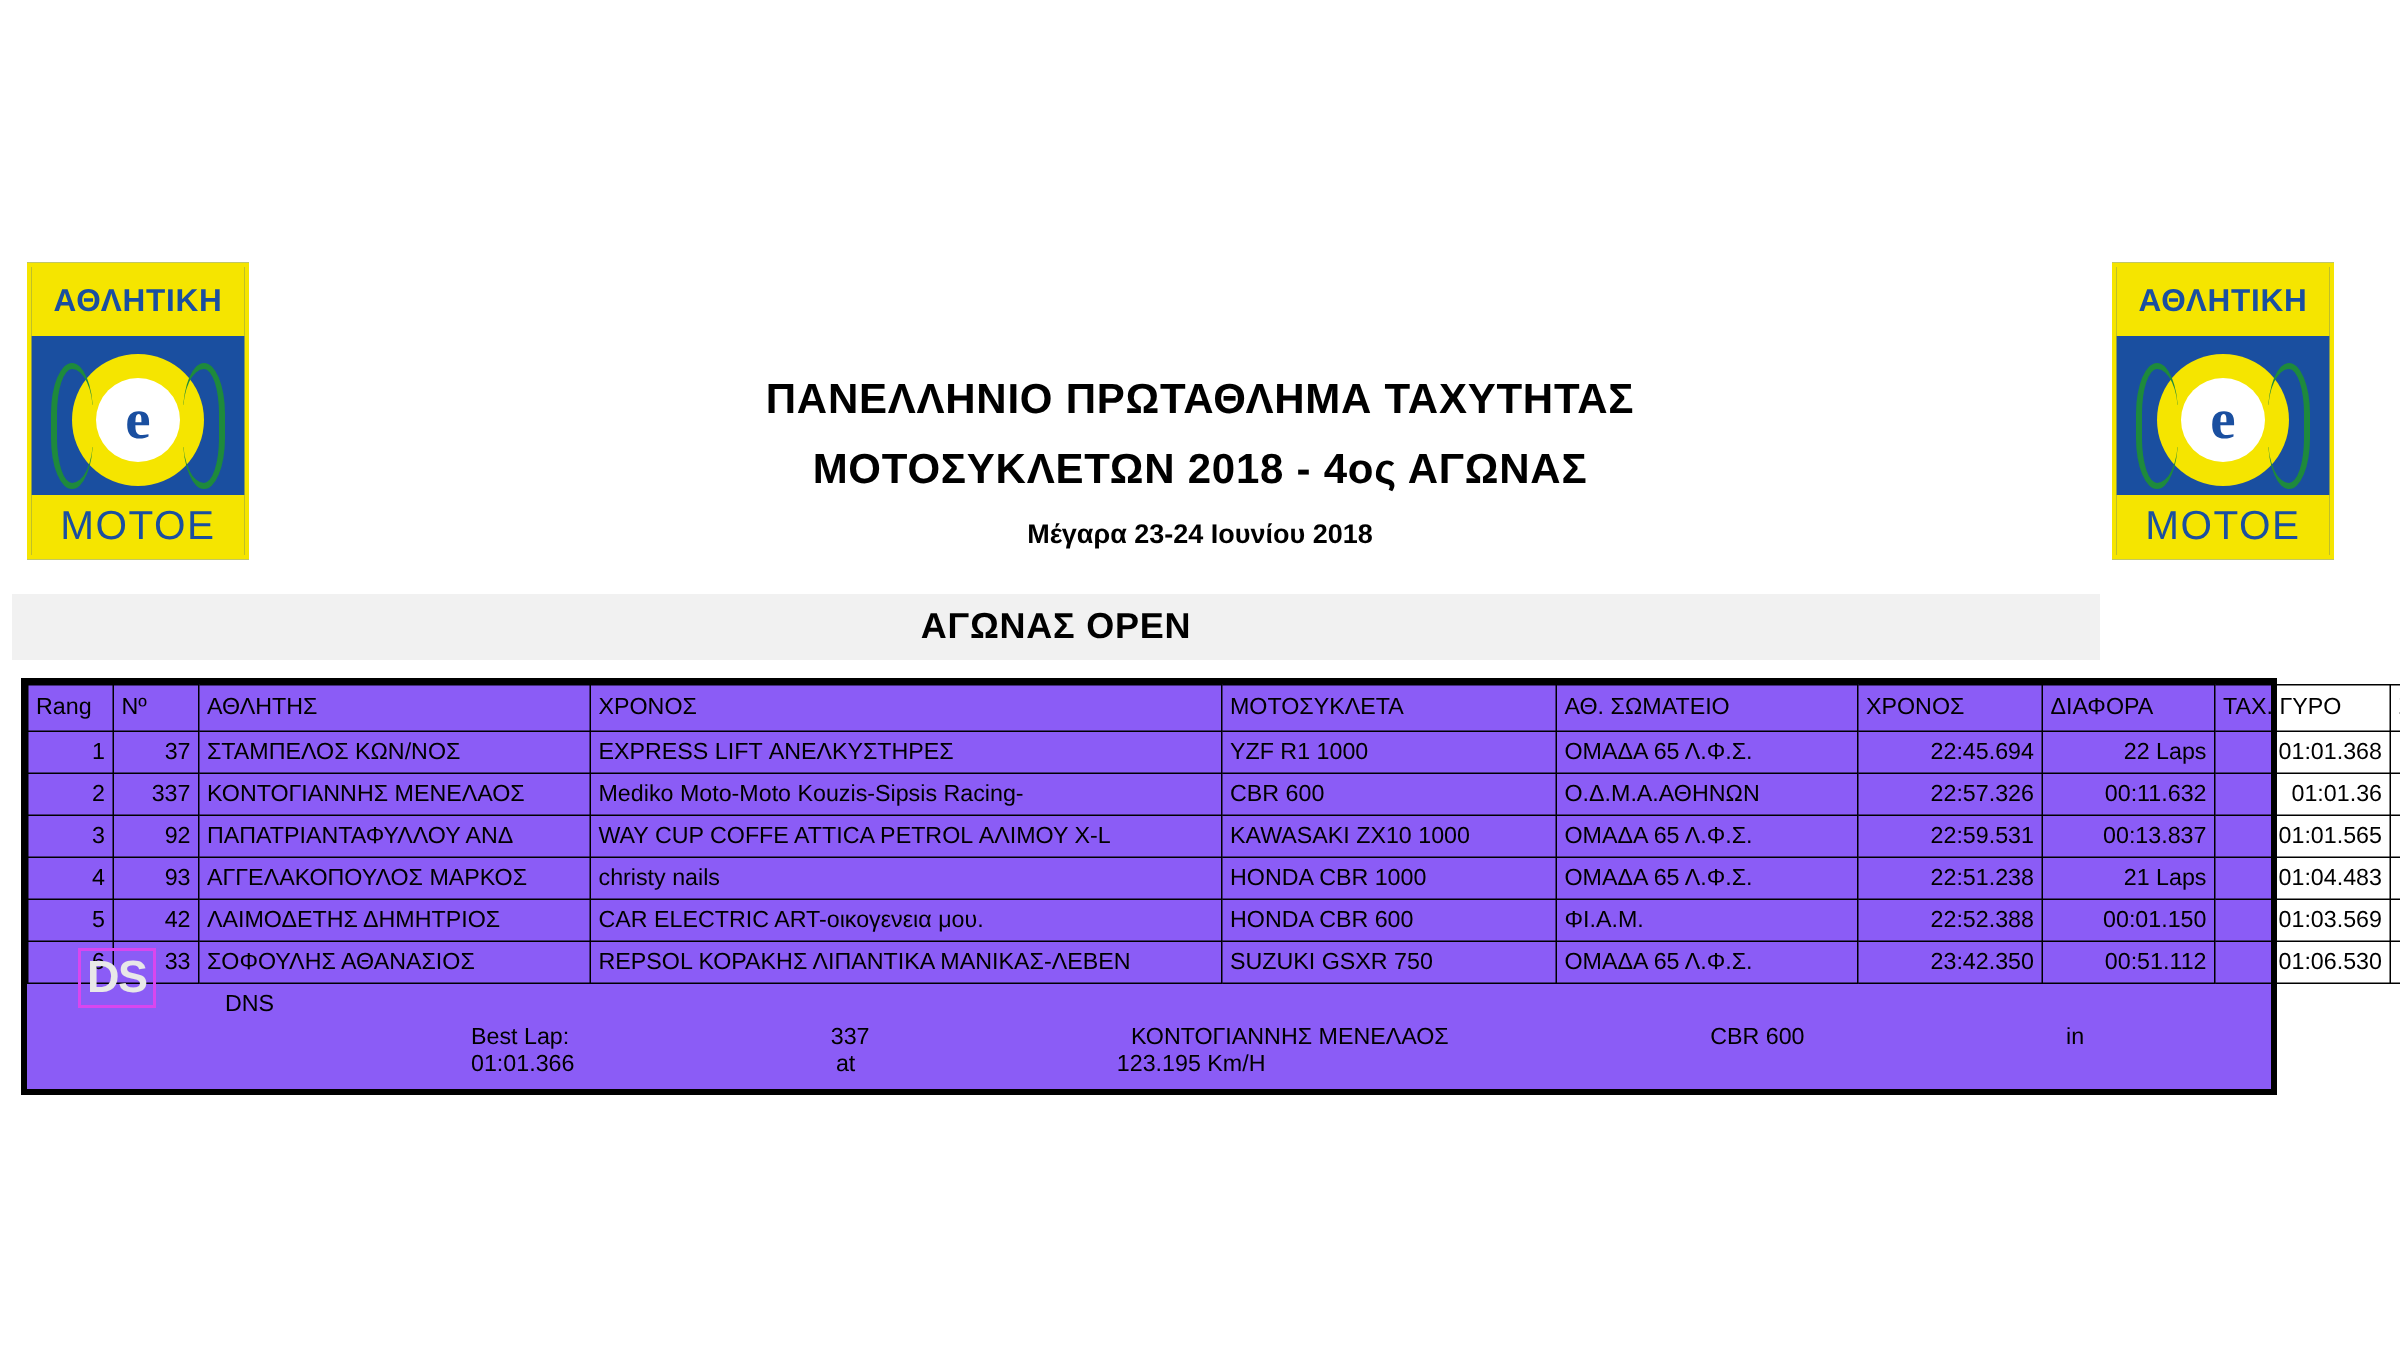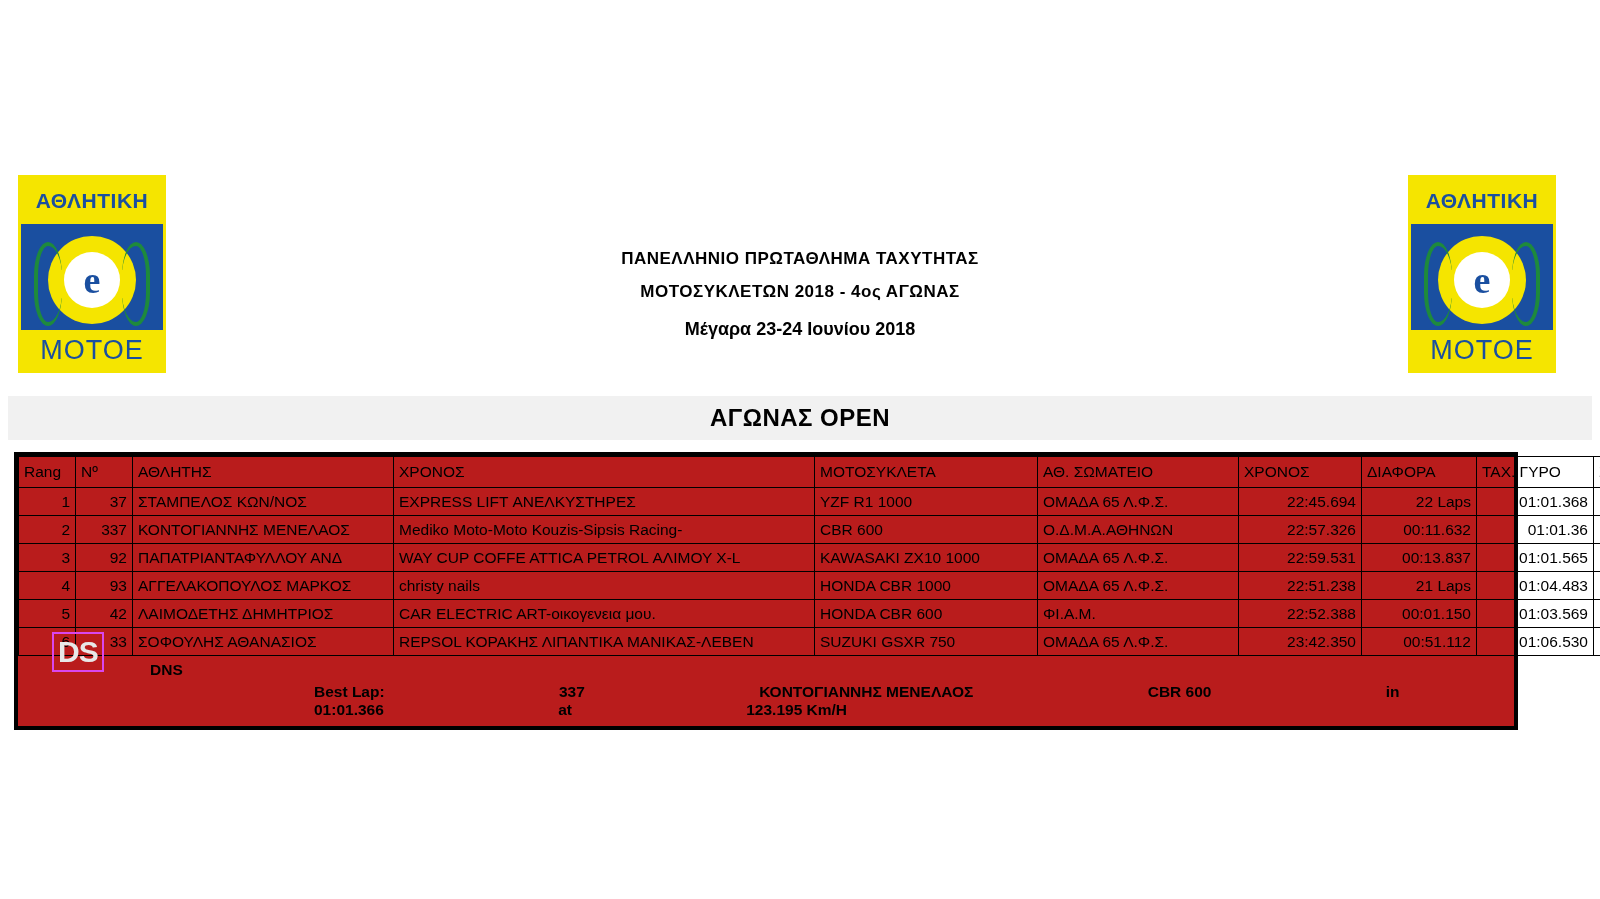--- a/index.html
+++ b/index.html
@@ -112,57 +112,57 @@
   .wreath-r { right: -14px; border-left: none; }
 
   .title-block {
     position: absolute;
     left: 300px;
     top: 248px;
     width: 1000px;
     text-align: center;
   }
   .title-line1, .title-line2 {
-    font-size: 17px;
+    font-size: 28px;
     font-weight: bold;
     letter-spacing: 0.5px;
     line-height: 1.25;
   }
   .title-line2 { margin-top: 12px; }
   .title-sub {
     margin-top: 16px;
     font-size: 18px;
     font-weight: bold;
   }
 
   .race-banner {
     position: absolute;
     left: 8px;
     top: 396px;
-    width: 1584px;
+    width: 1392px;
     height: 44px;
     background: #f1f1f1;
     display: flex;
     align-items: center;
     justify-content: center;
   }
   .race-banner span {
     font-size: 24px;
     font-weight: bold;
     letter-spacing: 0.5px;
   }
 
   
   .table-wrap {
     position: absolute;
     left: 14px;
     top: 452px;
     width: 1504px;
     border: 4px solid #000000;
-    background: #b91c1c;
+    background: #8b5cf6;
     box-sizing: border-box;
   }
   table.results {
     border-collapse: collapse;
     width: 100%;
     font-size: 15.5px;
     table-layout: fixed;
   }
   table.results th, table.results td {
     border: 1px solid #000000;
@@ -188,21 +188,20 @@
   th.c-best, td.c-best { width: 106px; text-align: right; }
   th.c-lap,  td.c-lap  { width: 54px;  text-align: right; }
 
   thead th.c-rang, thead th.c-no, thead th.c-time,
   thead th.c-gap, thead th.c-best, thead th.c-lap { text-align: center; }
 
   td.bold-val { font-weight: bold; }
 
   .footer-rows {
     border-top: none;
-    font-weight: bold;
   }
   .dns-row, .bestlap-row {
     font-size: 15.5px;
     height: 28px;
     display: flex;
     align-items: center;
     padding-left: 0;
   }
   .dns-row span { margin-left: 132px; }
   .bestlap-row { height: 34px; }

